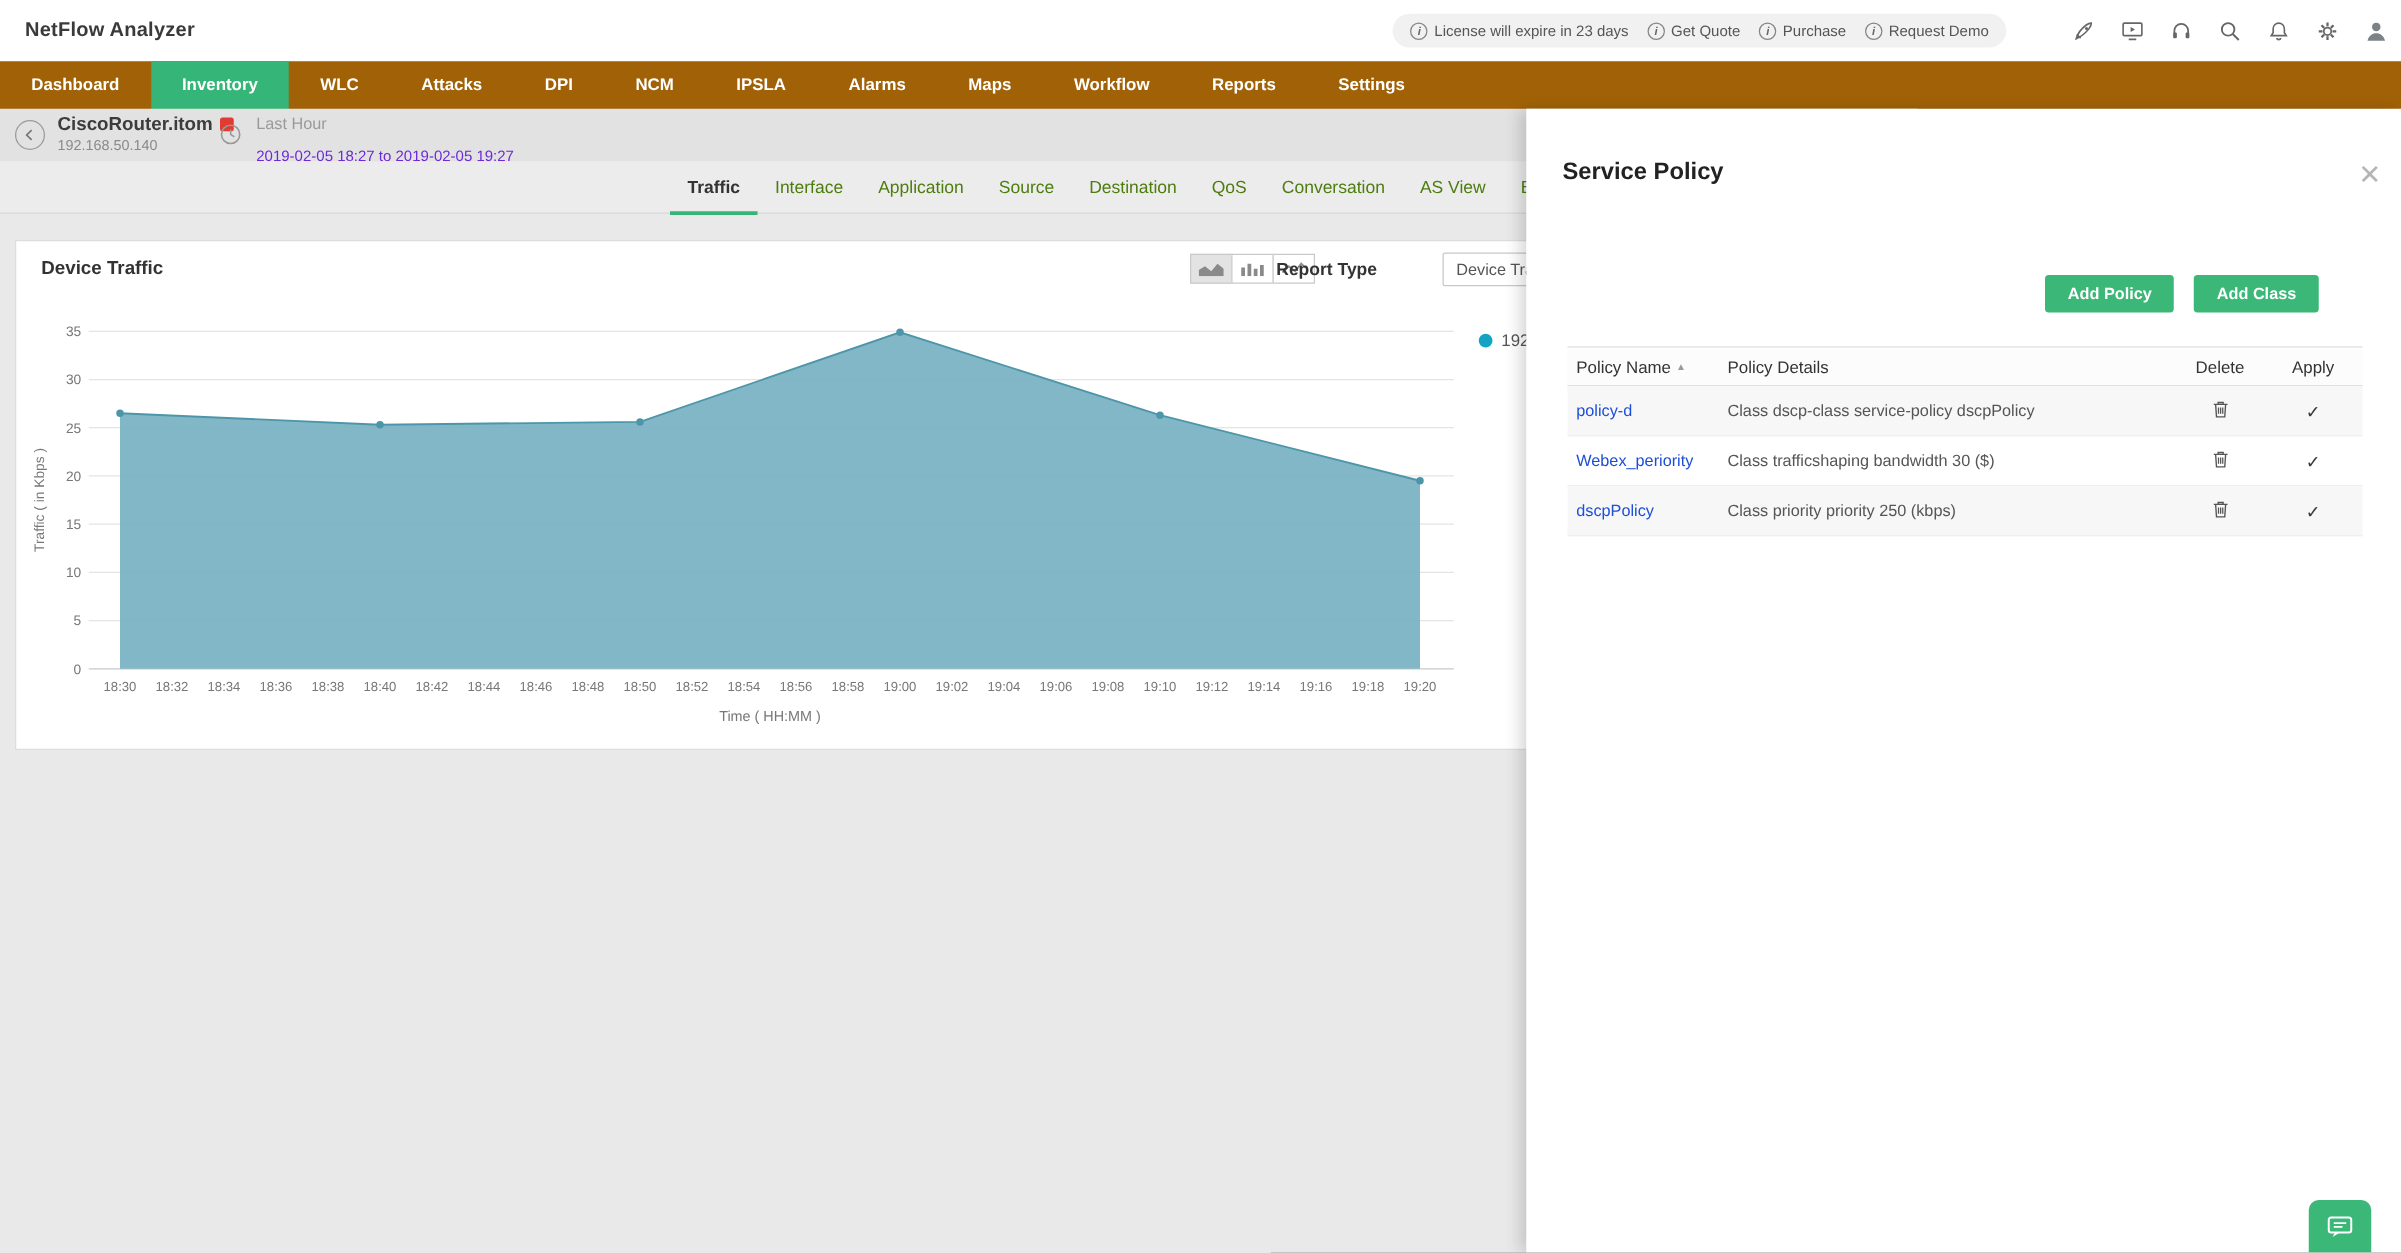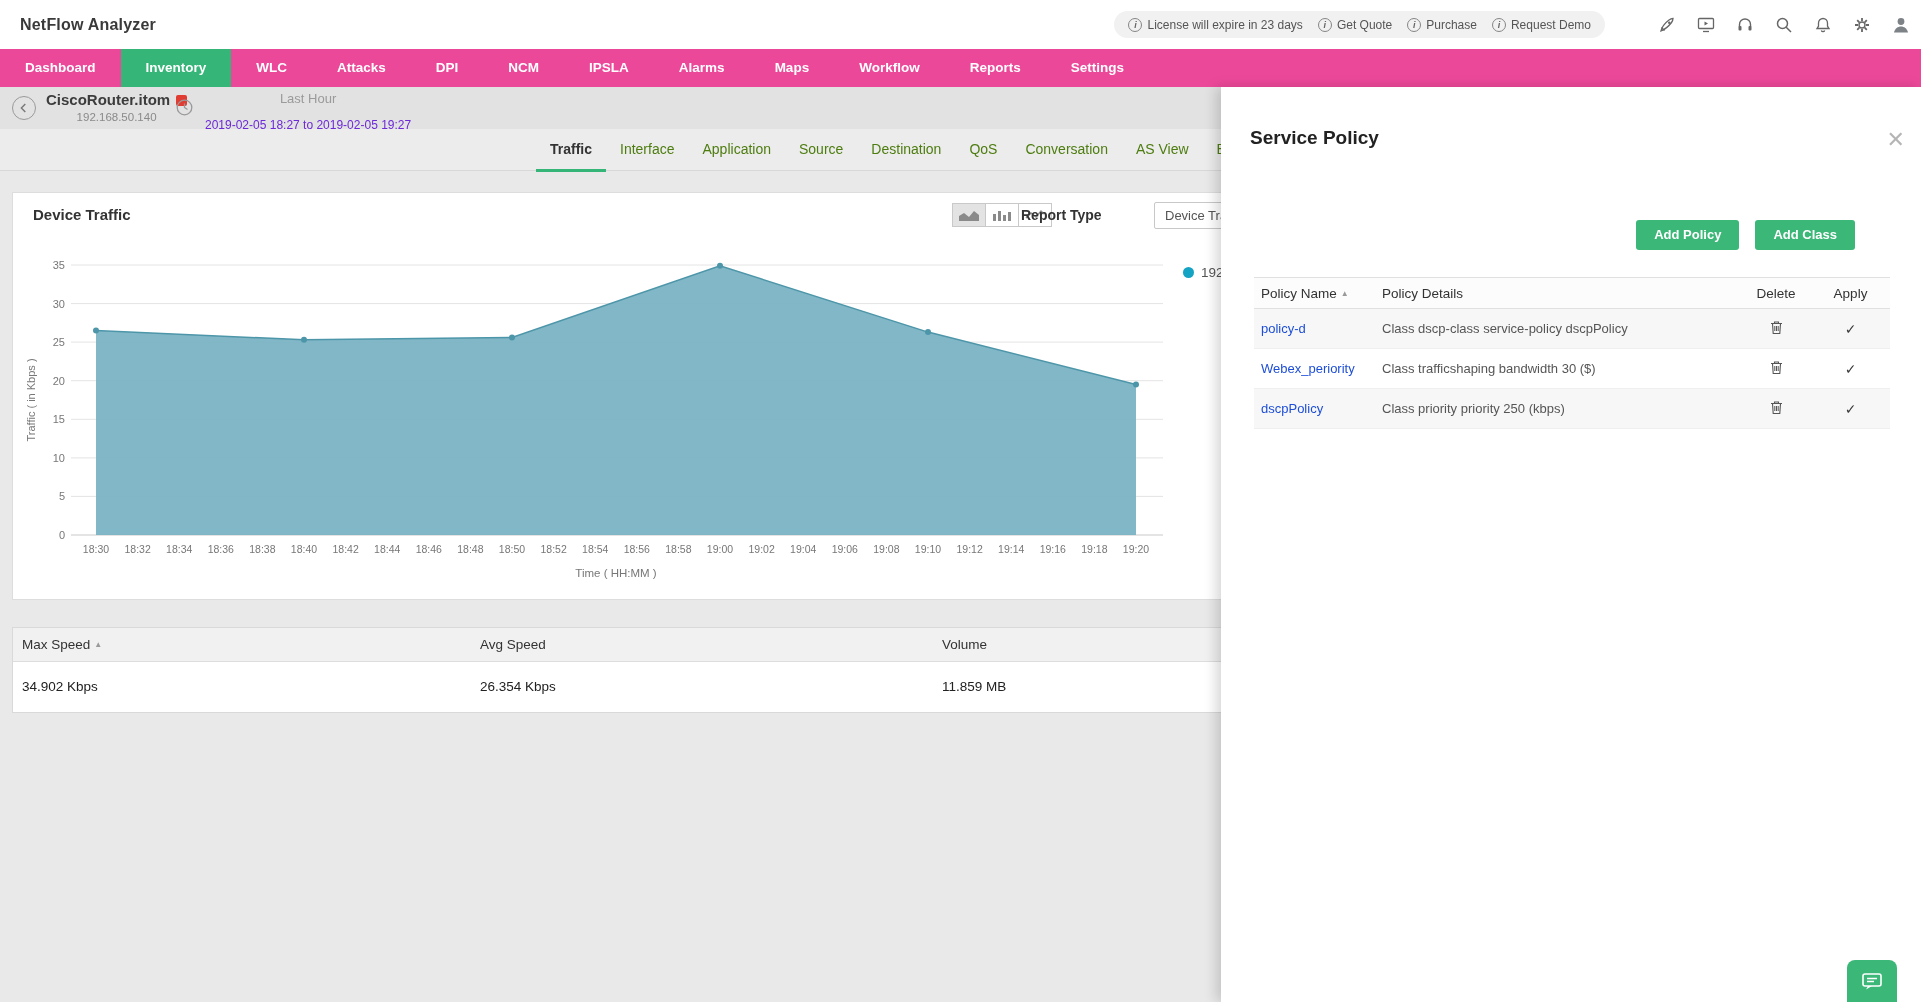--- a/index.html
+++ b/index.html
@@ -9,26 +9,26 @@
   
   .top-header { position:absolute; left:0; top:0; width:1921px; height:49px; background:#fff; }
   .app-title { position:absolute; left:20px; top:0; line-height:49px; font-size:16px; font-weight:600; color:#3a3a3a; letter-spacing:.2px; }
   .notice-pill { position:absolute; right:316px; top:11px; height:27px; background:#f1f1f1; border-radius:14px; display:flex; align-items:center; gap:15px; padding:0 14px; }
   .notice-item { display:flex; align-items:center; gap:5px; font-size:12px; color:#555; white-space:nowrap; cursor:pointer; }
   .pill-ico { width:14px; height:14px; border:1px solid #858585; border-radius:50%; display:inline-flex; align-items:center; justify-content:center; font-size:9px; color:#666; font-style:italic; font-weight:bold; }
   .hdr-icons { position:absolute; right:10px; top:0; height:49px; display:flex; align-items:center; gap:19px; }
   .hdr-icons .ico { width:20px; height:20px; display:inline-flex; align-items:center; justify-content:center; cursor:pointer; }
 
   
-  .nav-bar { position:absolute; left:0; top:49px; width:1921px; height:40px; background:#ec4899; display:flex;text-align:center; }
+  .nav-bar { position:absolute; left:0; top:49px; width:1921px; height:40px; background:#a16207; display:flex;text-align:center; }
   .nav-item { color:#fff; font-size:13.5px; font-weight:bold; line-height:38px; padding:0 25px; cursor:pointer; }
   .nav-item.active { background:#35b577; }
 
   
-  .device-bar { position:absolute; left:0; top:87px; width:1534px; height:42px; background:#e2e2e2;text-align:center; }
+  .device-bar { position:absolute; left:0; top:87px; width:1534px; height:42px; background:#e2e2e2; }
   .back-btn { position:absolute; left:12px; top:9px; width:24px; height:24px; border:1px solid #9a9a9a; border-radius:50%; display:flex; align-items:center; justify-content:center; cursor:pointer; background:transparent; }
   .device-block { position:absolute; left:46px; top:4px; }
   .device-name { font-size:15px; font-weight:bold; color:#3c3c3c; }
   .device-badge { display:inline-block; width:11px; height:11px; background:#e03c31; border-radius:2px; margin-left:6px; vertical-align:middle; }
   .device-ip { font-size:11.5px; color:#8a8a8a; margin-top:2px; }
   .clock-wrap { position:absolute; left:176px; top:12px; }
   .time-block { position:absolute; left:205px; top:4px; }
   .time-label { font-size:13px; color:#9a9a9a; }
   .time-range { font-size:12px; color:#6d28d9; margin-top:12px; }
 
@@ -296,32 +296,20 @@
           <text x="14" y="155" transform="rotate(-90 14 155)" text-anchor="middle" font-size="11" fill="#777">Traffic ( in Kbps )</text>
         </svg>
     </div>
 
     <div class="legend">
       <span class="legend-dot" style="background: rgb(20, 163, 194);"></span>
       <span class="legend-label">192.168.50.140</span>
     </div>
   </div>
 
-  <div class="summary-table">
-    <div class="sum-head">
-      <div><span>Max Speed</span><span class="sort-caret">▲</span></div>
-      <div>Avg Speed</div>
-      <div>Volume</div>
-    </div>
-    <div class="sum-row">
-      <div>34.902 Kbps</div>
-      <div>26.354 Kbps</div>
-      <div>11.859 MB</div>
-    </div>
-  </div>
 
   <div class="side-panel">
     <div class="panel-title">Service Policy</div>
     <div class="panel-close">✕</div>
 
     <div class="panel-buttons">
       <button class="green-btn" style="background: rgb(59, 183, 120); text-align: center;">Add Policy</button>
       <button class="green-btn" style="background: rgb(59, 183, 120);">Add Class</button>
     </div>
 

